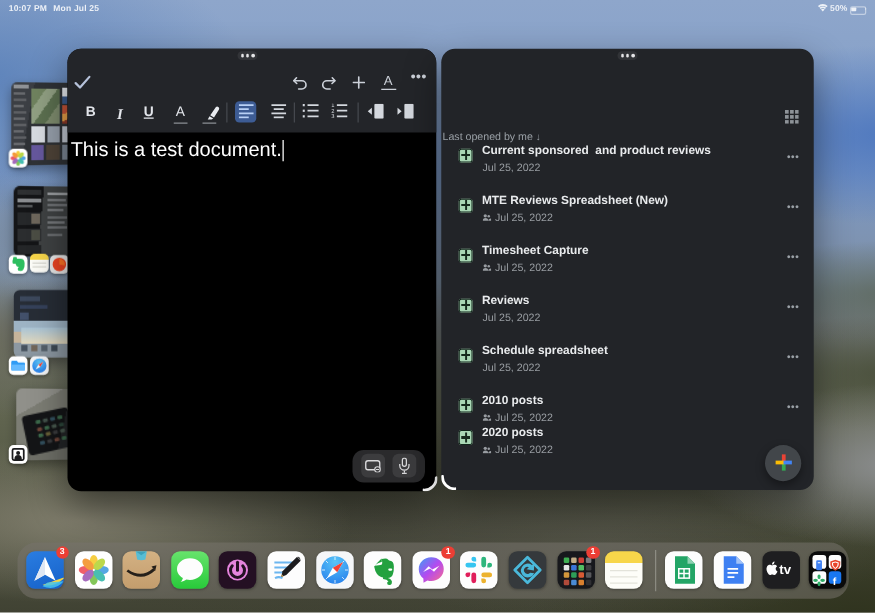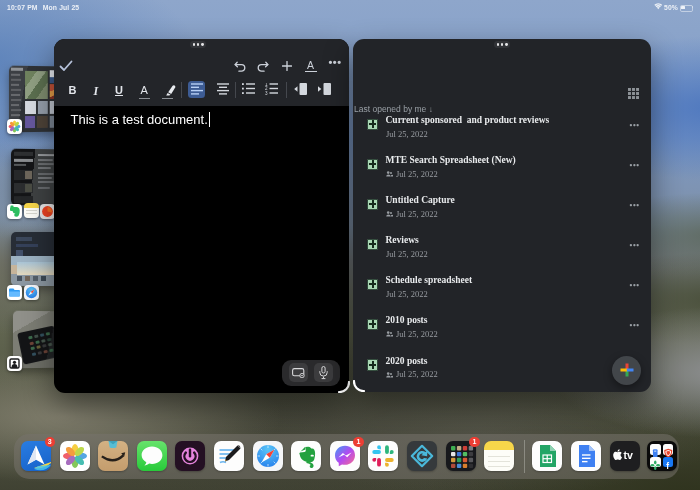--- a/index.html
+++ b/index.html
@@ -26,21 +26,21 @@
 
 #editor{left:53.5px;top:38.5px;width:295.5px;height:354px;border-radius:11px;background:#000;box-shadow:0 12px 30px rgba(0,0,0,0.45);}
 #edtop{left:0;top:0;width:100%;height:67px;background:#232529;border-radius:11px 11px 0 0;}
 .handle{position:absolute;width:16px;height:7px;border-radius:4px;background:rgba(120,124,130,0.18);}
 .dot{position:absolute;width:2.8px;height:2.8px;border-radius:50%;background:#e4e4e6;top:2.1px;}
 
 .tbtn{position:absolute;color:#e3e6eb;font-size:11px;font-weight:bold;}
 
 #sheets{left:353px;top:38.5px;width:297.5px;height:353px;border-radius:11px;background:#222428;box-shadow:0 12px 30px rgba(0,0,0,0.45);}
 #searchbar{left:12.5px;top:13.5px;width:278px;height:24px;border-radius:9px;background:#2b2d31;}
-.srow{position:absolute;left:0;width:100%;height:40px;font-family:Liberation Serif, serif;}
+.srow{position:absolute;left:0;width:100%;height:40px;}
 .sicon{position:absolute;left:14px;top:4.5px;width:10.5px;height:11.5px;border-radius:2px;background:#a9d7b4;box-shadow:inset 0 0 0 0.8px #10241a;}
 .sicon::after{content:"";position:absolute;left:1.6px;right:1.6px;top:1.6px;bottom:1.6px;background:
  linear-gradient(to right, rgba(0,0,0,0) 0 3px, #152a1c 3px 4.8px, rgba(0,0,0,0) 4.8px),
  linear-gradient(to bottom, rgba(0,0,0,0) 0 3.2px, #152a1c 3.2px 5px, rgba(0,0,0,0) 5px);}
 .stitle{position:absolute;left:32.5px;top:1px;color:#e9ebed;font-size:9.5px;font-weight:bold;white-space:nowrap;}
 .sdate{position:absolute;left:33px;top:14.5px;color:#989ca1;font-size:8.5px;white-space:nowrap;}
 .sdots{position:absolute;right:11px;top:6.5px;color:#9aa0a6;font-size:8px;letter-spacing:0.5px;font-weight:bold;}
 .shicon{display:inline-block;margin-right:3px;position:relative;top:0.5px;}
 
 #dock{left:14px;top:433.5px;width:665px;height:45px;border-radius:15px;background:rgba(118,115,108,0.55);}
@@ -283,21 +283,21 @@
     <svg class="abs" style="left:239.5px;top:1px;" width="14" height="12" viewBox="0 0 14 12">
           <rect x="6.5" y="0" width="7.5" height="12" rx="1" fill="#d4d8de"></rect>
           <path d="M4.5 3.2 L1.2 6 L4.5 8.8 Z" fill="#d4d8de"></path>
         </svg>
     <svg class="abs" style="left:263.5px;top:1px;" width="14" height="12" viewBox="0 0 14 12">
           <rect x="6.5" y="0" width="7.5" height="12" rx="1" fill="#d4d8de"></rect>
           <path d="M1 3.2 L4.3 6 L1 8.8 Z" fill="#d4d8de"></path>
         </svg>
   </div>
 
-  <div class="abs" style="left:17px;top:73px;color:#fff;font-size:13px;">This is a test document.<span style="border-left:1.3px solid #fff;margin-left:1px;"></span></div>
+  <div class="abs" style="left:3px;top:73px;color:#fff;font-size:16px;">This is a test document.<span style="border-left:1.3px solid #fff;margin-left:1px;"></span></div>
 
   <div class="abs" style="left:228.5px;top:321px;width:57.5px;height:26px;border-radius:9px;background:#2a2a2c;">
     <div class="abs" style="left:7px;top:3.5px;width:19px;height:19px;border-radius:5px;background:#3c3c3e;"></div>
     <div class="abs" style="left:32px;top:3.5px;width:19px;height:19px;border-radius:5px;background:#3c3c3e;"></div>
     <svg class="abs" style="left:10px;top:8px;" width="13" height="10" viewBox="0 0 13 10">
           <rect x="0.6" y="0.6" width="11.2" height="7.2" rx="1.8" fill="none" stroke="#d9d9db" stroke-width="1.1"></rect>
           <circle cx="10" cy="7.6" r="2.2" fill="#3c3c3e" stroke="#d9d9db" stroke-width="0.9"></circle>
           <line x1="8.8" y1="7.6" x2="11.2" y2="7.6" stroke="#d9d9db" stroke-width="0.8"></line>
         </svg>
     <svg class="abs" style="left:37px;top:6px;" width="9" height="14" viewBox="0 0 9 14">
@@ -335,32 +335,32 @@
       </svg>
   <div id="srows">
     <div class="srow" style="top:75.5px;">
           <div class="sicon"></div>
           <div class="stitle">Current sponsored&nbsp; and product reviews</div>
           <div class="sdate">Jul 25, 2022</div>
           <div class="sdots">•••</div>
         </div>
     <div class="srow" style="top:115.5px;">
           <div class="sicon"></div>
-          <div class="stitle">MTE Search Spreadsheet (New)</div>
+          <div class="stitle">MTE Reviews Spreadsheet (New)</div>
           <div class="sdate"><span class="shicon"><svg width="7" height="6" viewBox="0 0 7 6">
                 <circle cx="2.2" cy="1.6" r="1.3" fill="#989ca1"></circle>
                 <circle cx="5" cy="1.9" r="1" fill="#989ca1"></circle>
                 <path d="M0.2 5.6 a2.2 2.2 0 0 1 4.4 0 Z" fill="#989ca1"></path>
                 <path d="M4.6 5.6 a1.8 1.8 0 0 1 2.4 -1.6 V5.6 Z" fill="#989ca1"></path>
               </svg></span>Jul 25, 2022</div>
           <div class="sdots">•••</div>
         </div>
     <div class="srow" style="top:155.5px;">
           <div class="sicon"></div>
-          <div class="stitle">Untitled Capture</div>
+          <div class="stitle">Timesheet Capture</div>
           <div class="sdate"><span class="shicon"><svg width="7" height="6" viewBox="0 0 7 6">
                 <circle cx="2.2" cy="1.6" r="1.3" fill="#989ca1"></circle>
                 <circle cx="5" cy="1.9" r="1" fill="#989ca1"></circle>
                 <path d="M0.2 5.6 a2.2 2.2 0 0 1 4.4 0 Z" fill="#989ca1"></path>
                 <path d="M4.6 5.6 a1.8 1.8 0 0 1 2.4 -1.6 V5.6 Z" fill="#989ca1"></path>
               </svg></span>Jul 25, 2022</div>
           <div class="sdots">•••</div>
         </div>
     <div class="srow" style="top:195.5px;">
           <div class="sicon"></div>
@@ -378,21 +378,21 @@
           <div class="sicon"></div>
           <div class="stitle">2010 posts</div>
           <div class="sdate"><span class="shicon"><svg width="7" height="6" viewBox="0 0 7 6">
                 <circle cx="2.2" cy="1.6" r="1.3" fill="#989ca1"></circle>
                 <circle cx="5" cy="1.9" r="1" fill="#989ca1"></circle>
                 <path d="M0.2 5.6 a2.2 2.2 0 0 1 4.4 0 Z" fill="#989ca1"></path>
                 <path d="M4.6 5.6 a1.8 1.8 0 0 1 2.4 -1.6 V5.6 Z" fill="#989ca1"></path>
               </svg></span>Jul 25, 2022</div>
           <div class="sdots">•••</div>
         </div>
-    <div class="srow" style="top:316px;">
+    <div class="srow" style="top:301px;">
           <div class="sicon"></div>
           <div class="stitle">2020 posts</div>
           <div class="sdate"><span class="shicon"><svg width="7" height="6" viewBox="0 0 7 6">
                 <circle cx="2.2" cy="1.6" r="1.3" fill="#989ca1"></circle>
                 <circle cx="5" cy="1.9" r="1" fill="#989ca1"></circle>
                 <path d="M0.2 5.6 a2.2 2.2 0 0 1 4.4 0 Z" fill="#989ca1"></path>
                 <path d="M4.6 5.6 a1.8 1.8 0 0 1 2.4 -1.6 V5.6 Z" fill="#989ca1"></path>
               </svg></span>Jul 25, 2022</div>
         </div>
   </div>

